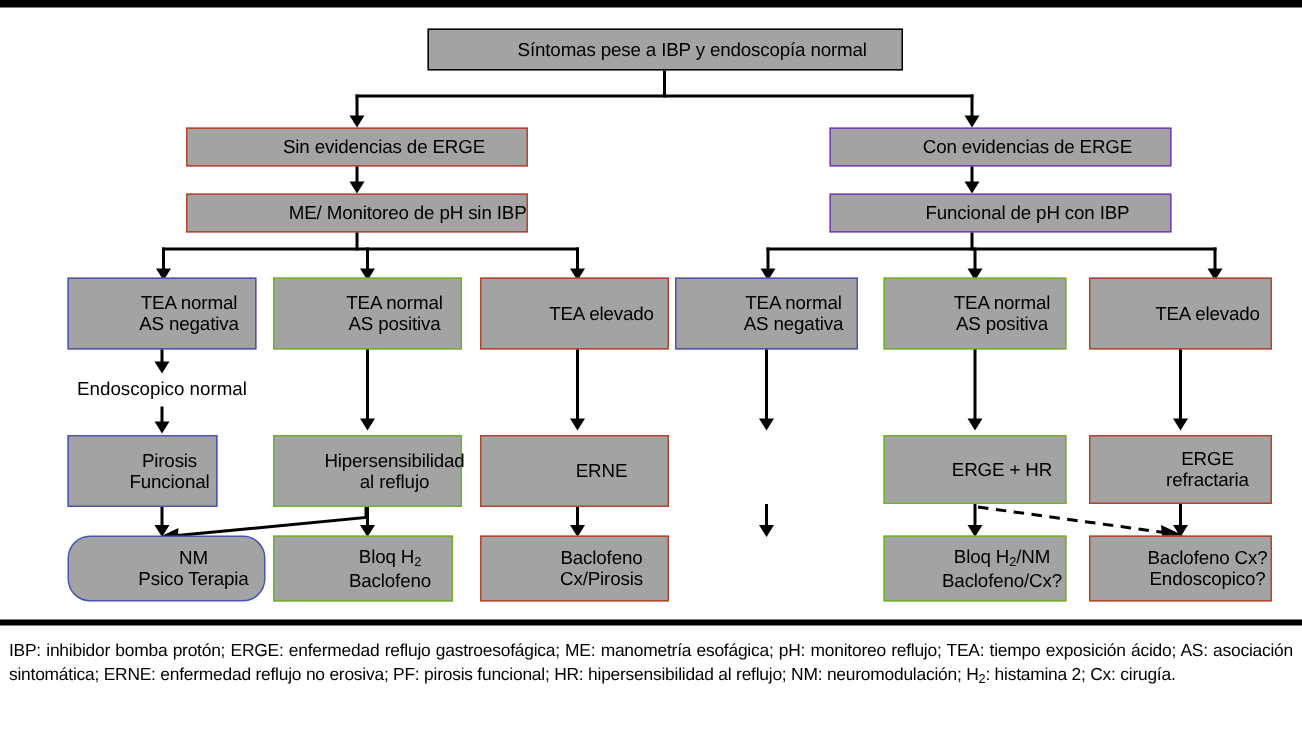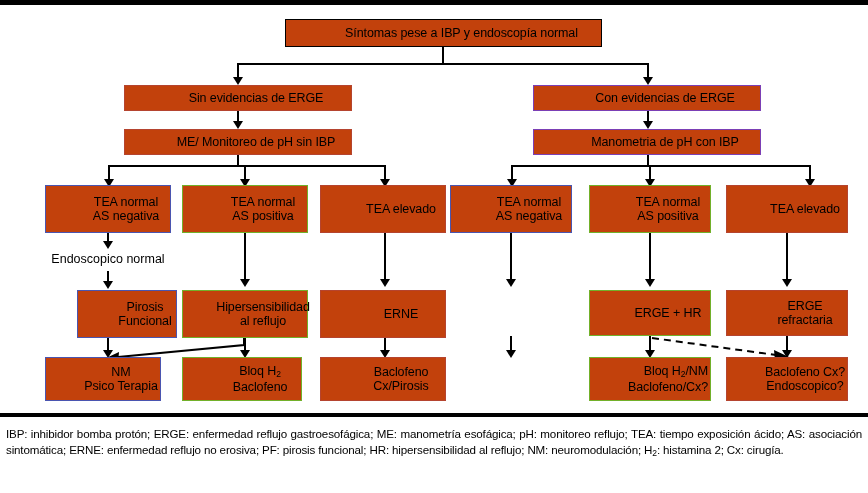--- a/index.html
+++ b/index.html
@@ -13,35 +13,35 @@
 
   .topbar{position:absolute;left:0;top:0;width:868px;height:5px;background:#000;}
   .botbar{position:absolute;left:0;top:413px;width:868px;height:4px;background:#000;}
 
   .canvas{position:absolute;left:0;top:5px;width:868px;height:408px;}
 
   
   .box{
     position:absolute;
     box-sizing:border-box;
-    background:#c2410c;
+    background:#a3a3a3;
     display:flex;
     align-items:center;
     justify-content:center;
     text-align:center;
     line-height:1.12;
     color:#000;
     font-size:12.5px;
     letter-spacing:-0.1px;
     padding-left:36px;
   }
   .box .t{display:block;}
   .bk{border:1.6px solid #000000;}
   .rd{border:1.6px solid #b5442f;}
-  .pu{border:1.6px solid #7b3fb5;}
+  .pu{border:1.6px solid #7b3fb5;margin-left:20px;}
   .bl{border:1.6px solid #4a55b0;}
   .gr{border:1.6px solid #72b02a;}
 
   
   .ln{position:absolute;background:#000;}
   .vl{width:2px;}
   .hl{height:2px;}
   .arw{
     position:absolute;
     width:0;height:0;
@@ -91,32 +91,32 @@
     <div class="arw" style="left:233px;top:72px;"></div>
     <div class="ln vl" style="left:647px;top:58px;height:16px;"></div>
     <div class="arw" style="left:643px;top:72px;"></div>
 
     <div class="box rd" style="left:124px;top:80px;width:228px;height:26px;">
       <span class="t">Sin evidencias de ERGE</span>
     </div>
     <div class="ln vl" style="left:237px;top:106px;height:12px;"></div>
     <div class="arw" style="left:233px;top:116px;"></div>
 
-    <div class="box rd" style="left:124px;top:124px;width:228px;height:26px;">
+    <div class="box rd" style="left:124px;top:124px;width:228px;height:26px;justify-content:flex-end;">
       <span class="t">ME/ Monitoreo de pH sin IBP</span>
     </div>
 
     <div class="box pu" style="left:533px;top:80px;width:228px;height:26px;">
       <span class="t">Con evidencias de ERGE</span>
     </div>
     <div class="ln vl" style="left:647px;top:106px;height:12px;"></div>
     <div class="arw" style="left:643px;top:116px;"></div>
 
     <div class="box pu" style="left:533px;top:124px;width:228px;height:26px;">
-      <span class="t">Manometria de pH con IBP</span>
+      <span class="t">Funcional de pH con IBP</span>
     </div>
 
     <div class="ln vl" style="left:237px;top:150px;height:12px;"></div>
     <div class="ln hl" style="left:108px;top:160px;width:278px;"></div>
     <div class="ln vl" style="left:108px;top:160px;height:16px;"></div>
     <div class="arw" style="left:104px;top:174px;"></div>
     <div class="ln vl" style="left:244px;top:160px;height:16px;"></div>
     <div class="arw" style="left:240px;top:174px;"></div>
     <div class="ln vl" style="left:384px;top:160px;height:16px;"></div>
     <div class="arw" style="left:380px;top:174px;"></div>
@@ -177,21 +177,21 @@
     <div class="ln vl" style="left:384px;top:228px;height:48px;"></div>
     <div class="arw" style="left:380px;top:274px;"></div>
 
     <div class="ln vl" style="left:510px;top:228px;height:48px;"></div>
     <div class="arw" style="left:506px;top:274px;"></div>
     <div class="ln vl" style="left:649px;top:228px;height:48px;"></div>
     <div class="arw" style="left:645px;top:274px;"></div>
     <div class="ln vl" style="left:786px;top:228px;height:48px;"></div>
     <div class="arw" style="left:782px;top:274px;"></div>
 
-    <div class="box bl" style="left:45px;top:285px;width:100px;height:48px;margin-left:32px;">
+    <div class="box bl" style="left:45px;top:285px;width:100px;height:48px;">
       <div>
         <span class="t">Pirosis</span>
         <span class="t">Funcional</span>
       </div>
     </div>
     <div class="box rd" style="left:320px;top:285px;width:126px;height:48px;">
       <div>
         <span class="t">ERNE</span>
       </div>
     </div>
@@ -238,40 +238,40 @@
         <path d="M244,333 L244,340 L118,352" stroke="#000" stroke-width="2" fill="none"></path>
         <polygon points="104,354 119,347 118,358" fill="#000"></polygon>
       </g>
 
       <g>
         <path d="M652,333 L776,350" stroke="#000" stroke-width="2" fill="none" stroke-dasharray="7,5"></path>
         <polygon points="789,352 774,345 775,356" fill="#000"></polygon>
       </g>
     </svg>
 
-    <div class="box bl" style="left:45px;top:352px;width:116px;height:44px;">
+    <div class="box bl" style="left:45px;top:352px;width:132px;height:44px;border-radius:15px;">
       <div>
         <span class="t">NM</span>
         <span class="t">Psico Terapia</span>
       </div>
     </div>
     <div class="box gr" style="left:182px;top:352px;width:120px;height:44px;">
       <div>
         <span class="t">Bloq H<sub>2</sub></span>
         <span class="t">Baclofeno</span>
       </div>
     </div>
     <div class="box rd" style="left:320px;top:352px;width:126px;height:44px;">
       <div>
         <span class="t">Baclofeno</span>
         <span class="t">Cx/Pirosis</span>
       </div>
     </div>
 
-    <div class="box gr" style="left:589px;top:352px;width:122px;height:44px;text-align:right;">
+    <div class="box gr" style="left:589px;top:352px;width:122px;height:44px;">
       <div>
         <span class="t">Bloq H<sub>2</sub>/NM</span>
         <span class="t">Baclofeno/Cx?</span>
       </div>
     </div>
     <div class="box rd" style="left:726px;top:352px;width:122px;height:44px;">
       <div>
         <span class="t">Baclofeno Cx?</span>
         <span class="t">Endoscopico?</span>
       </div>

